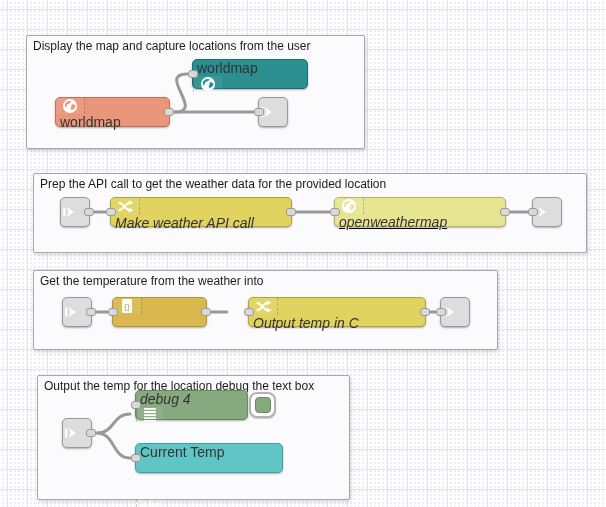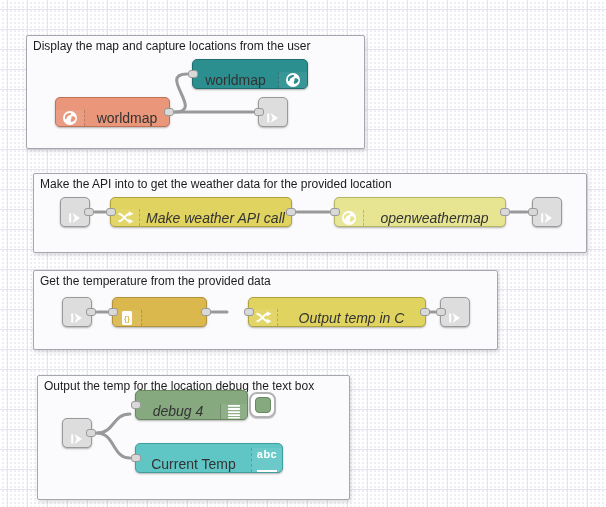--- a/index.html
+++ b/index.html
@@ -24,22 +24,23 @@
   .group-title{
     font-size:12px;color:var(--title-text);
     padding:3px 6px;white-space:nowrap;
   }
   .wires{position:absolute;left:0;top:0;z-index:2;pointer-events:none;}
   .wires path{stroke:var(--wire);stroke-width:3;fill:none;stroke-linecap:round;}
   .node{
     position:absolute;z-index:3;height:30px;
     border-radius:5px;border:1px solid;
     box-sizing:border-box;
-    display:flex;align-items:flex-end;
+    display:flex;align-items:flex-start;
     box-shadow:0 1px 2px rgba(0,0,0,0.3);
+    flex-direction:column;
   }
   .node .label{
     flex:1;display:flex;align-items:center;justify-content:center;
     font-size:14px;color:var(--label-text);white-space:nowrap;padding:0 4px;
   }
   .node .label.italic{font-style:italic;}
   .icon-area{
     width:28px;display:flex;align-items:center;justify-content:center;
     background:rgba(255,255,255,0.07);
   }
@@ -50,24 +51,24 @@
     position:absolute;width:10px;height:8px;top:10px;
     background:var(--port-fill);border:1px solid var(--port-border);
     border-radius:3px;box-sizing:border-box;z-index:4;
   }
   .port-in{left:-5px;}
   .port-out{right:-5px;}
   
   .t-worldmap-in{background:var(--worldmap-in);border-color:#1f6e6e;}
   .t-worldmap-out{background:var(--worldmap-out);border-color:#c07257;}
   .t-change{background:var(--change-node);border-color:#b0a438;}
-  .t-owm{background:var(--openweathermap-node);border-color:#b6b562;}
+  .t-owm{background:var(--openweathermap-node);border-color:#b6b562;text-decoration:underline;}
   .t-json{background:var(--json-node);border-color:#b2923a;}
   .t-debug{background:var(--debug-node);border-color:#68875f;}
-  .t-uitext{background:var(--ui-text-node);border-color:#3f9e9e;}
+  .t-uitext{background:var(--ui-text-node);border-color:#3f9e9e;gap:39px;}
   .t-link{background:var(--link-node);border-color:#999999;width:30px;}
   .t-link .icon-only{flex:1;display:flex;align-items:center;justify-content:center;}
   .abc{
     color:#fff;font-weight:bold;font-size:11px;letter-spacing:0.5px;
     border-bottom:2px solid #fff;line-height:12px;padding-bottom:10px;
   }
   .debug-toggle{
     position:absolute;left:calc(100% + 2px);top:1px;
     width:27px;height:26px;border-radius:8px;
     background:#ffffff;border:2px solid #b3b3b3;box-sizing:border-box;
@@ -81,24 +82,24 @@
 </style>
 </head>
 <body>
 
 <div id="canvas">
 
   <div class="group" style="left:26px;top:35px;width:337px;height:112px">
     <div class="group-title">Display the map and capture locations from the user</div>
   </div>
   <div class="group" style="left:33px;top:173px;width:552px;height:78px">
-    <div class="group-title">Make the API into to get the weather data for the provided location</div>
+    <div class="group-title">Prep the API call to get the weather data for the provided location</div>
   </div>
   <div class="group" style="left:33px;top:270px;width:463px;height:78px">
-    <div class="group-title">Get the temperature from the provided data</div>
+    <div class="group-title">Get the temperature from the weather into</div>
   </div>
   <div class="group" style="left:37px;top:375px;width:311px;height:123px">
     <div class="group-title">Output the temp for the location debug the text box</div>
   </div>
 
   <svg class="wires" width="606" height="507">
     <path d="M175 112 C205 112, 157 74, 187 74"></path>
     <path d="M175 112 L253 112"></path>
     <path d="M95 212 L105 212"></path>
     <path d="M297 212 L329 212"></path>

